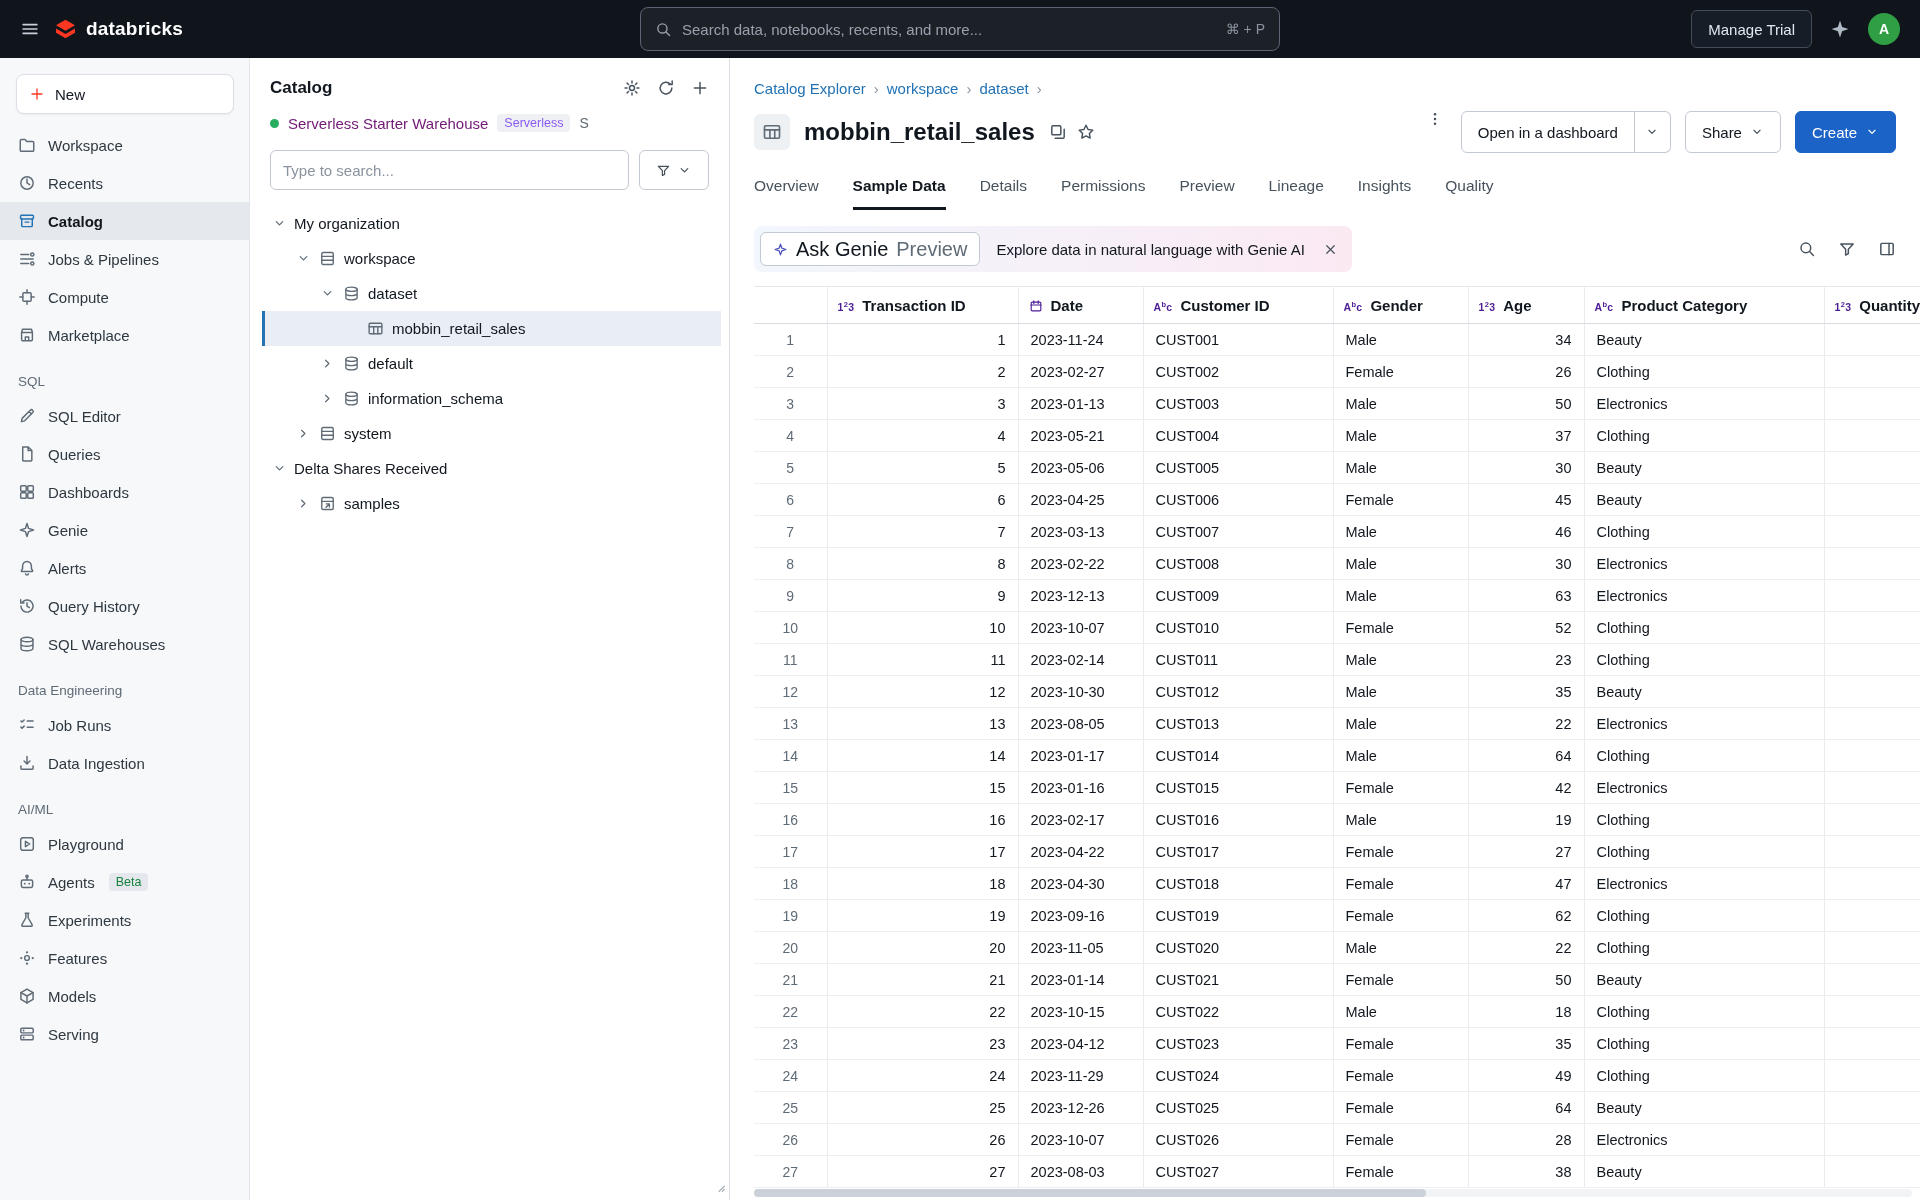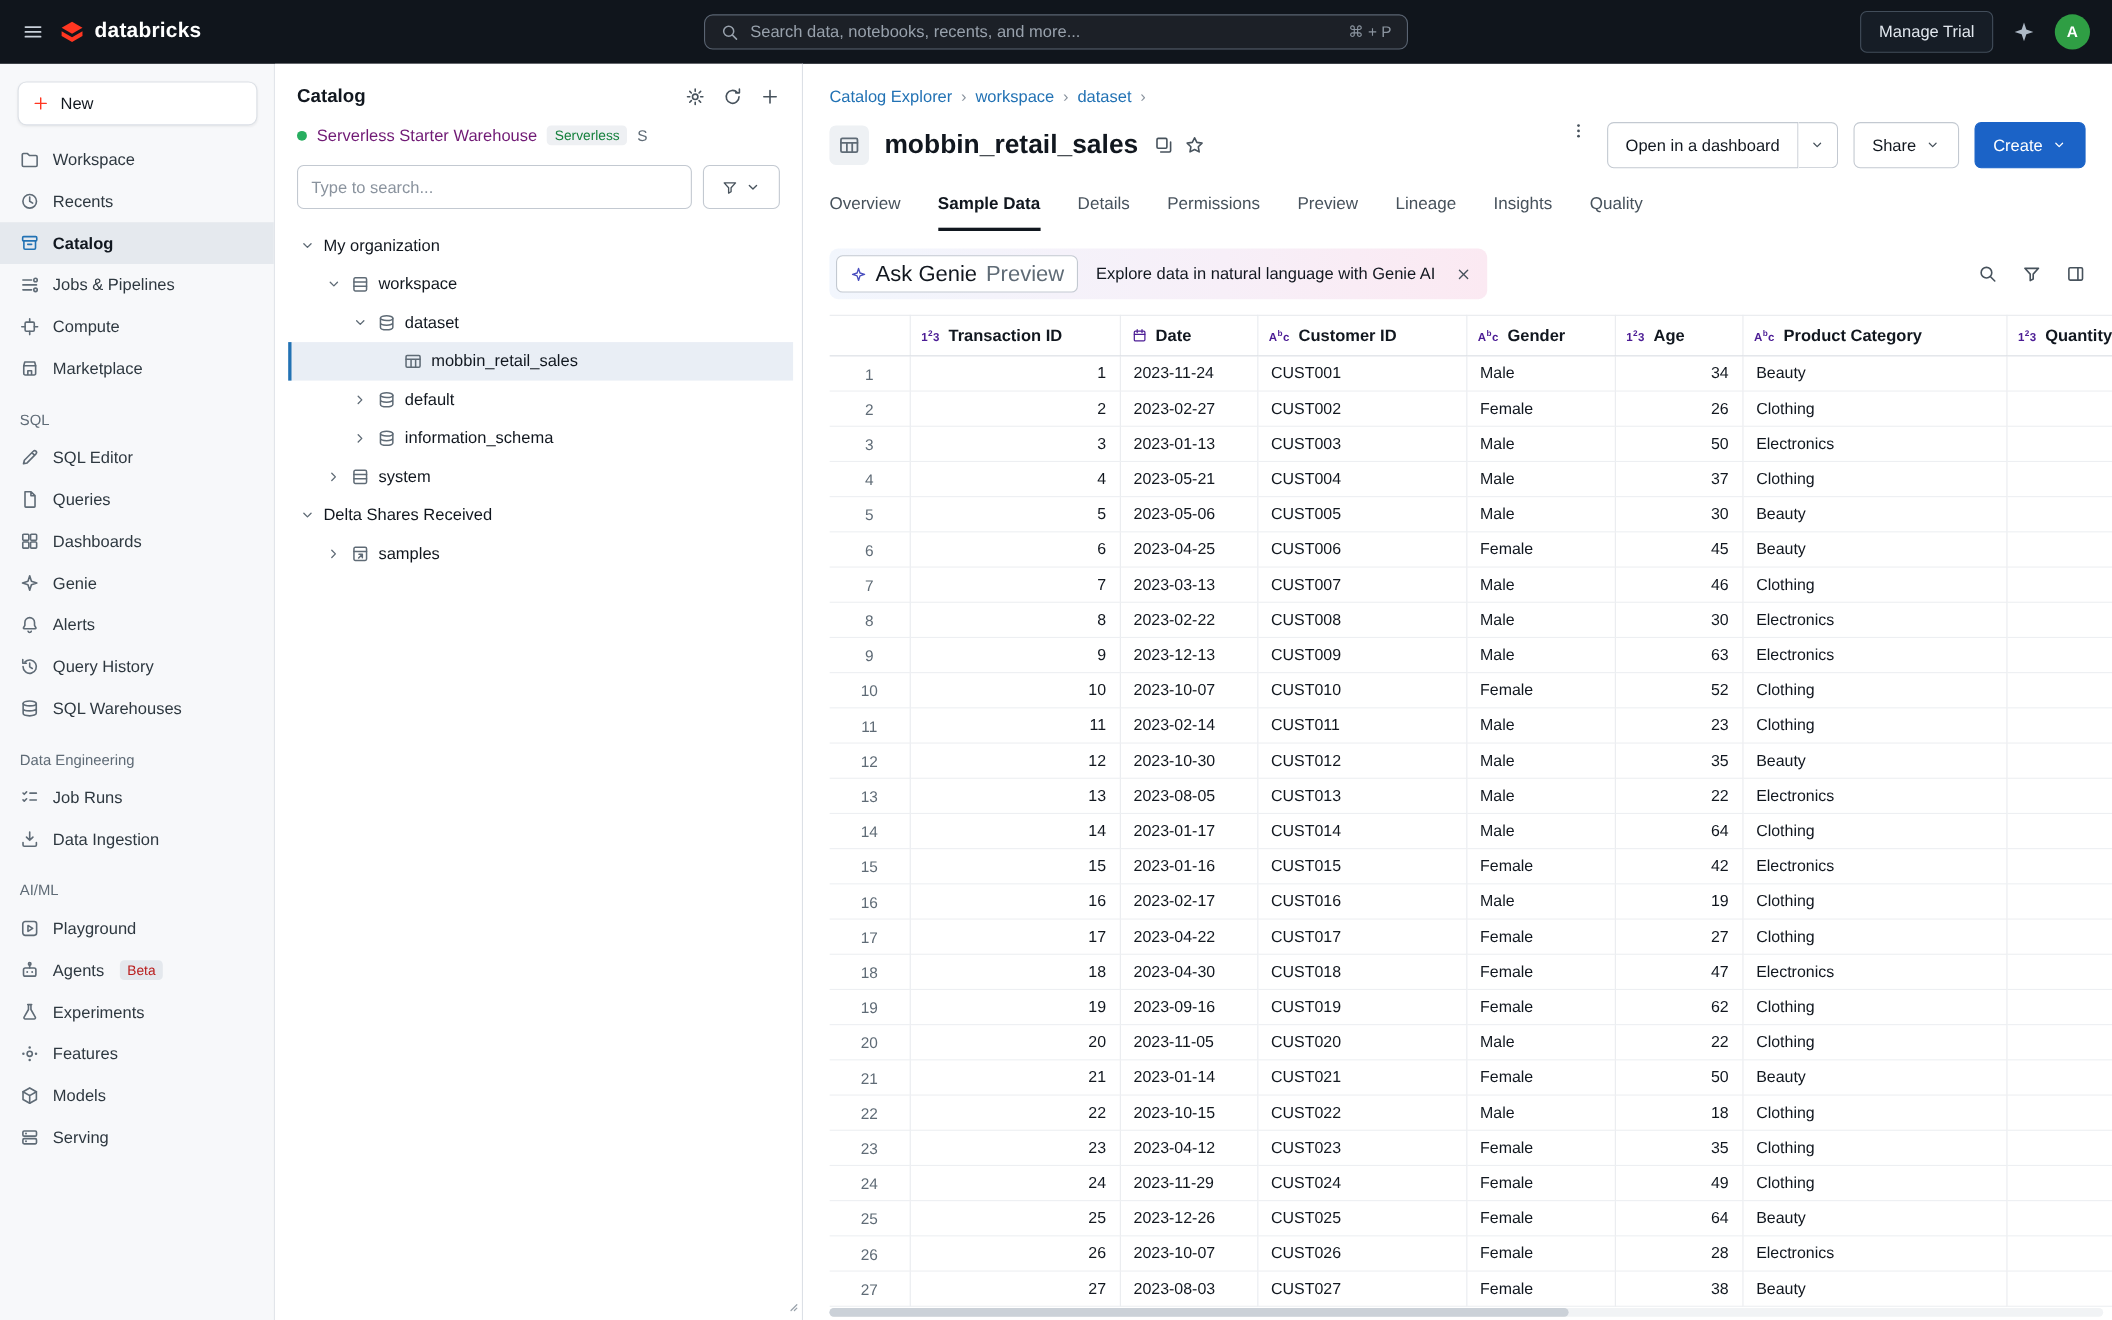--- a/index.html
+++ b/index.html
@@ -14,21 +14,21 @@
 
   
   .topbar{height:58px;flex:none;background:#10151C;display:flex;align-items:center;padding:0 20px;position:relative}
   .tb-left{display:flex;align-items:center;gap:14px}
   .tb-menu{background:none;border:none;color:#C9D1DA;display:flex;align-items:center;cursor:pointer}
   .tb-menu svg{width:20px;height:20px}
   .brand{display:flex;align-items:center;gap:9px;cursor:pointer}
   .brand-mark{color:var(--brand-red)}
   .brand-mark svg{width:23px;height:23px}
   .brand-text{color:#fff;font-size:19px;font-weight:700;letter-spacing:.2px}
-  .tb-search{position:absolute;left:50%;transform:translateX(-50%);width:640px;height:32px;
+  .tb-search{position:absolute;left:50%;transform:translateX(-50%);width:640px;height:44px;
              border:1px solid #5A6472;border-radius:8px;display:flex;align-items:center;gap:10px;
              padding:0 14px;background:rgba(255,255,255,.05)}
   .tbs-ic{color:#98A1AC}
   .tbs-ic svg{width:17px;height:17px}
   .tb-search input{flex:1;background:transparent;border:none;outline:none;color:#D7DDE4;font-size:15px;font-family:inherit}
   .tb-search input::placeholder{color:#98A1AC}
   .tbs-kbd{font-size:14px;color:#8A939E;white-space:nowrap}
   .tb-right{margin-left:auto;display:flex;align-items:center;gap:18px}
   .trial{height:38px;padding:0 16px;border-radius:6px;border:1px solid #424D5A;background:#161D26;
          color:#E1E7EE;font-size:15px;font-family:inherit;cursor:pointer}
@@ -44,35 +44,35 @@
   .sidenav{width:250px;flex:none;background:#F7F8FA;border-right:1px solid #E2E5EA;padding:12px 0;overflow:hidden}
   .new-btn{margin:4px 16px 12px;width:218px;height:40px;background:#fff;border:1px solid #DCE0E6;border-radius:8px;
            display:flex;align-items:center;gap:10px;padding:0 12px;font-size:15px;font-weight:500;color:#11171F;
            font-family:inherit;box-shadow:0 1px 2px rgba(0,0,0,.05);cursor:pointer}
   .new-plus{color:var(--brand-red);display:flex}
   .nav-item{height:38px;display:flex;align-items:center;gap:12px;padding:0 18px;font-size:15px;color:#2E3840;cursor:pointer}
   .nv-ic{color:#5F6B76;display:flex;flex:none}
   .nv-ic svg{width:18px;height:18px}
   .nav-item.active{background:#E5E9EE;color:#11171F;font-weight:600}
   .nav-item.active .nv-ic{color:var(--link-blue)}
-  .beta{margin-left:2px;background:#E4E8ED;border-radius:4px;padding:2px 7px;font-size:12.5px;color:#b91c1c;font-weight:400}
+  .beta{margin-left:2px;background:#E4E8ED;border-radius:4px;padding:2px 7px;font-size:12.5px;color:#15803d;font-weight:400}
   .nav-sec{padding:20px 18px 8px;font-size:13.5px;color:#5F6B76}
 
   
   .catpanel{width:480px;flex:none;background:#fff;border-right:1px solid #DCE0E6;position:relative;
             display:flex;flex-direction:column;overflow:hidden}
   .cp-head{display:flex;align-items:center;padding:20px 20px 8px}
   .cp-title{font-size:17px;font-weight:700}
   .cp-actions{margin-left:auto;display:flex;gap:16px;color:#47525C}
   .cp-actions .icbtn{background:none;border:none;color:#47525C;cursor:pointer;display:flex}
   .cp-actions svg{width:18px;height:18px}
   .cp-wh{display:flex;align-items:center;gap:9px;padding:8px 20px;white-space:nowrap}
   .wh-dot{width:9px;height:9px;border-radius:50%;background:#27AE60;flex:none}
   .wh-name{font-size:15px;color:#701a75}
-  .wh-badge{background:#EEF0F3;border-radius:4px;padding:2px 7px;font-size:12.5px;color:#15803d}
+  .wh-badge{background:#EEF0F3;border-radius:4px;padding:2px 7px;font-size:12.5px;color:#8b5cf6}
   .wh-suffix{font-size:14px;color:#5F6B76}
   .cp-search{display:flex;gap:10px;padding:10px 20px 12px}
   .cp-search input{flex:1;height:40px;border:1px solid #C3C9D1;border-radius:6px;padding:0 12px;font-size:15px;
                    font-family:inherit;color:#11171F;outline:none;min-width:0}
   .cp-search input::placeholder{color:#8A939E}
   .cp-filter{width:70px;height:40px;flex:none;border:1px solid #C3C9D1;border-radius:6px;background:#fff;display:flex;
              align-items:center;justify-content:center;gap:6px;color:#47525C;cursor:pointer}
   .cp-filter svg{width:15px;height:15px}
   .tree{padding:4px 0;overflow:hidden}
   .tree-row{height:35px;display:flex;align-items:center;gap:4px;margin:0 8px 0 12px;position:relative;

